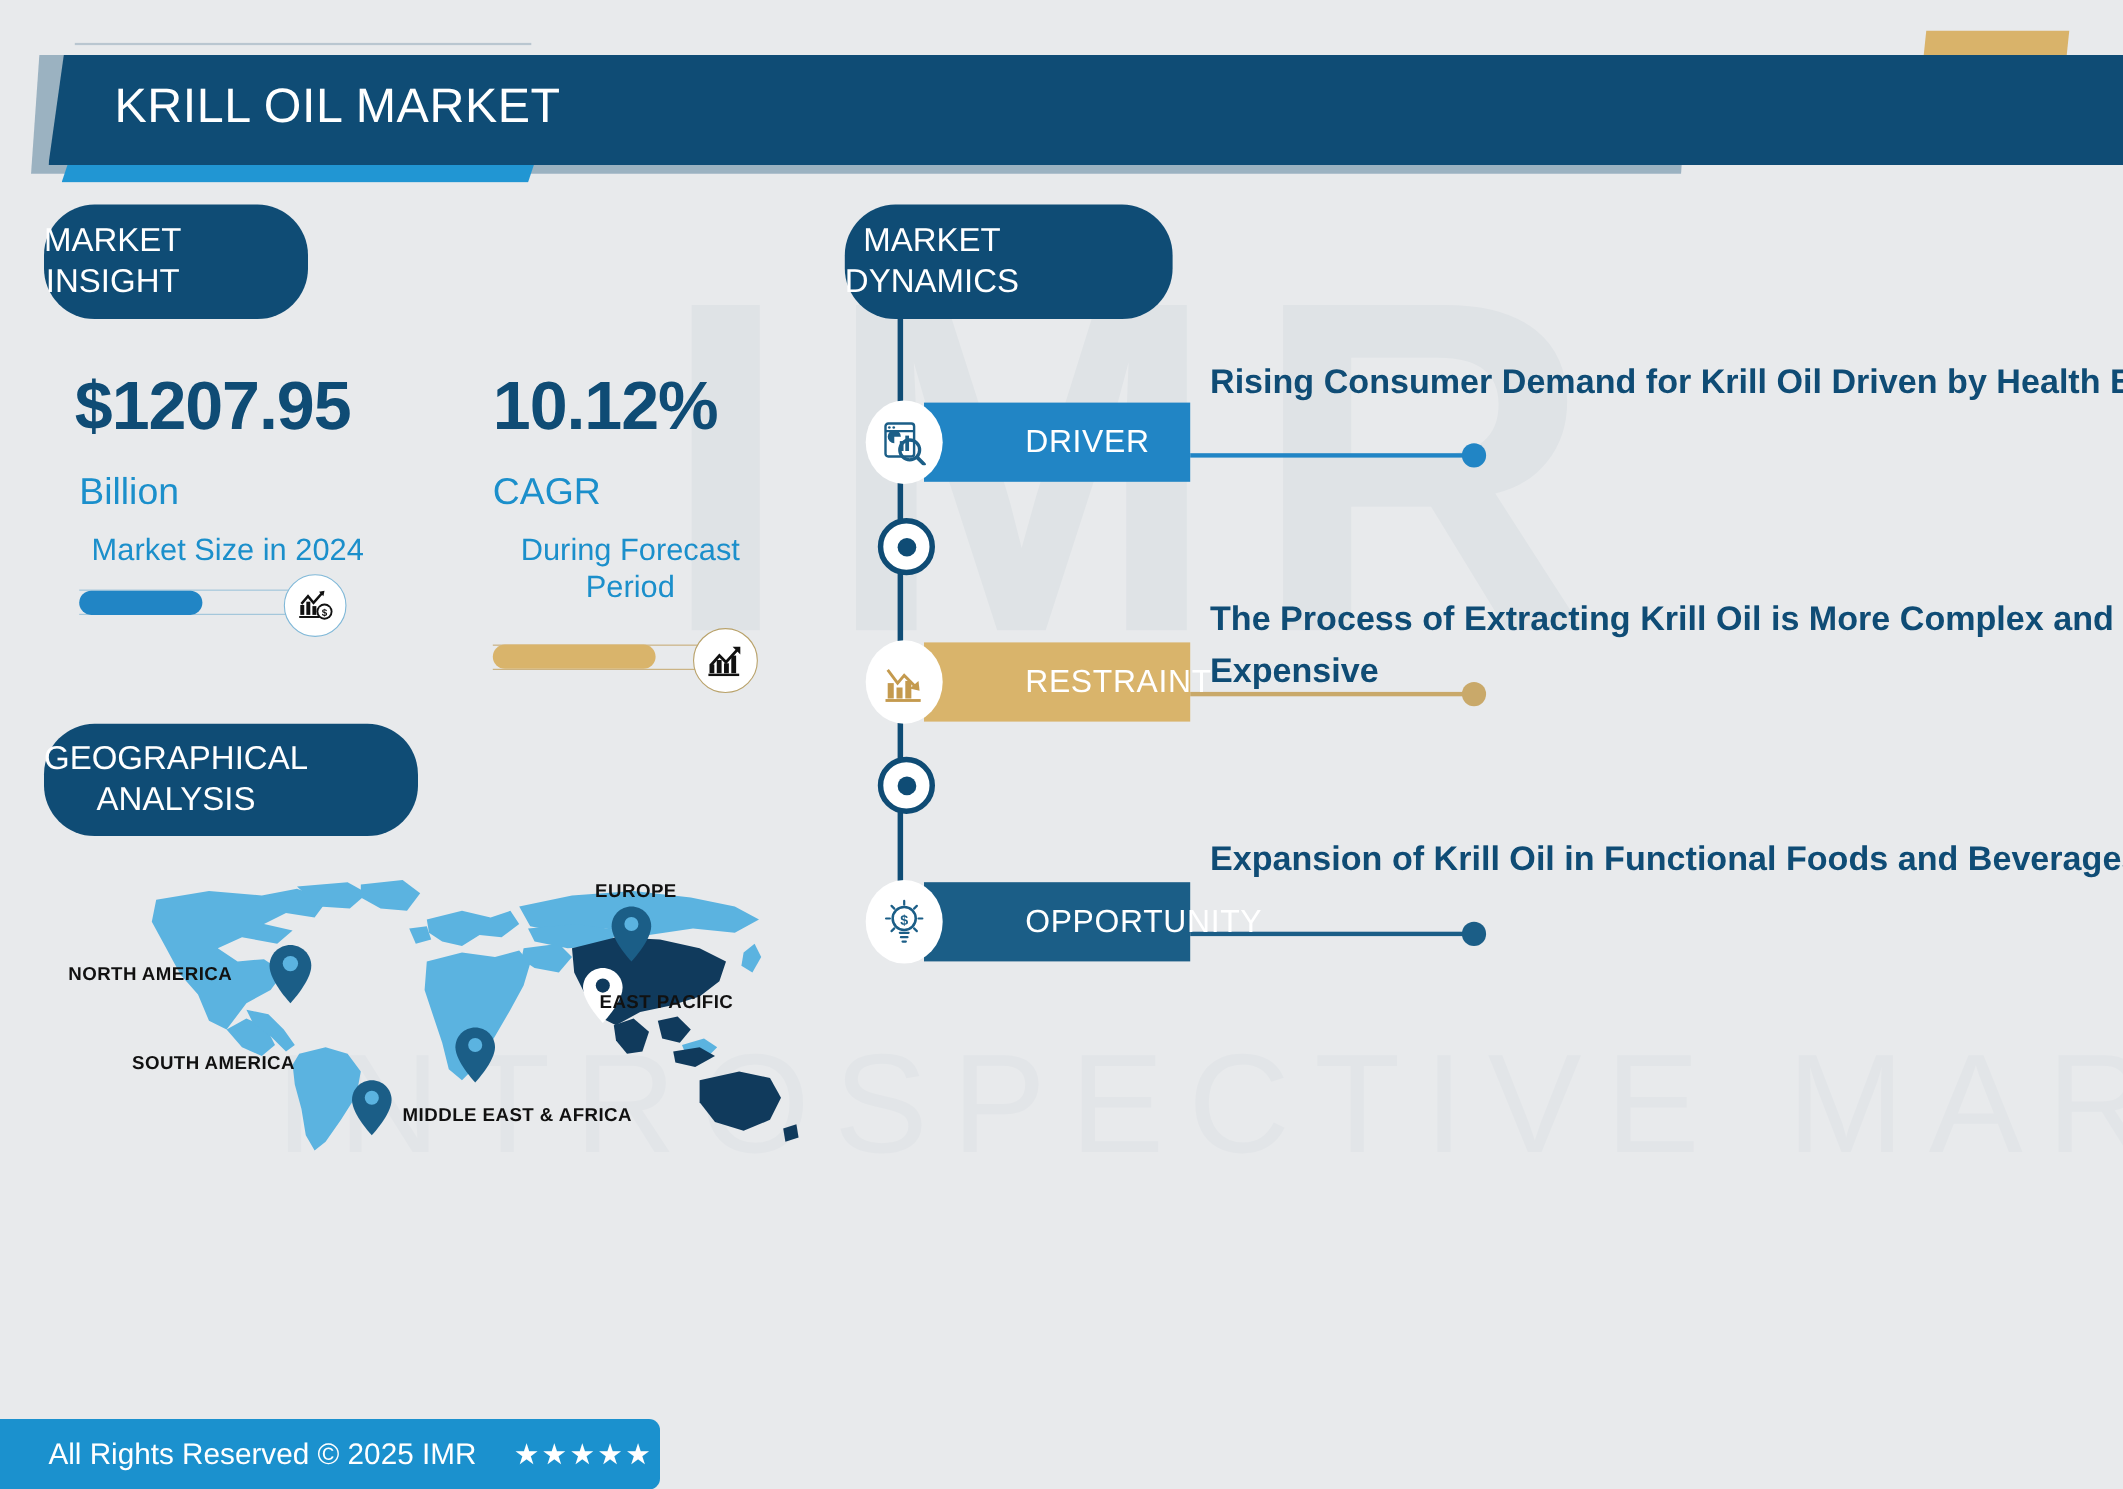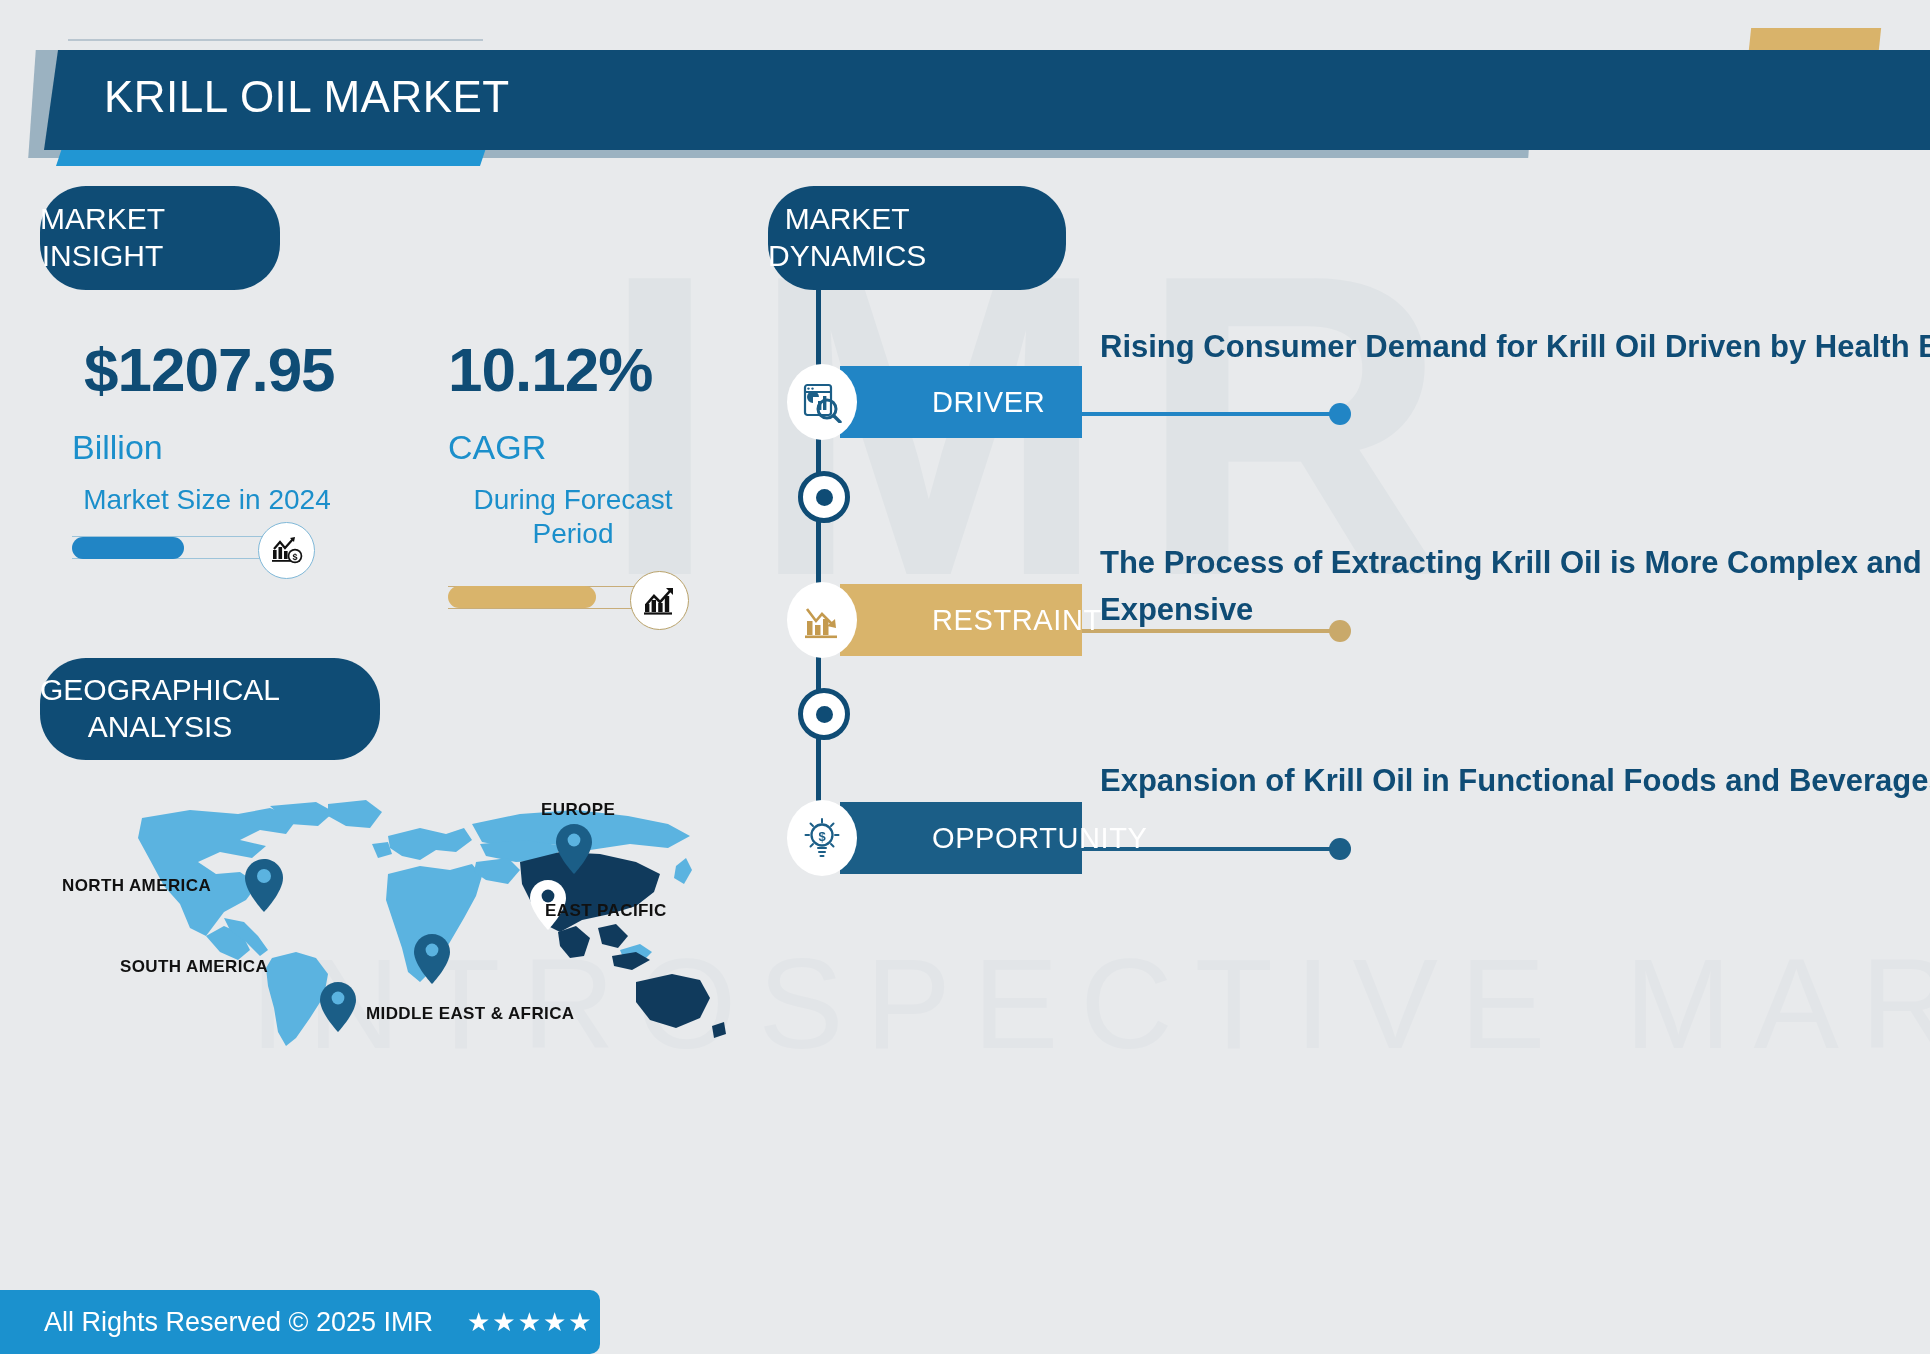--- a/index.html
+++ b/index.html
@@ -75,21 +75,21 @@
     letter-spacing:-1px;z-index:6;
   }
   .kpi-unit{
     position:absolute;color:#1b8fcb;font-size:34px;z-index:6;
   }
   .kpi-sub{
     position:absolute;color:#1b8fcb;font-size:28px;line-height:1.22;z-index:6;
     width:270px;
     text-align:center;
   }
-  #val1{left:84px;top:334px;}
+  #val1{left:68px;top:334px;}
   #unit1{left:72px;top:428px;}
   #sub1{left:72px;top:483px;}
   #val2{left:448px;top:334px;}
   #unit2{left:448px;top:428px;}
   #sub2{left:448px;top:483px;width:250px;}
   .rail-line{
     position:absolute;height:1px;z-index:5;
   }
   .bar{
     position:absolute;height:22px;border-radius:11px;z-index:6;

